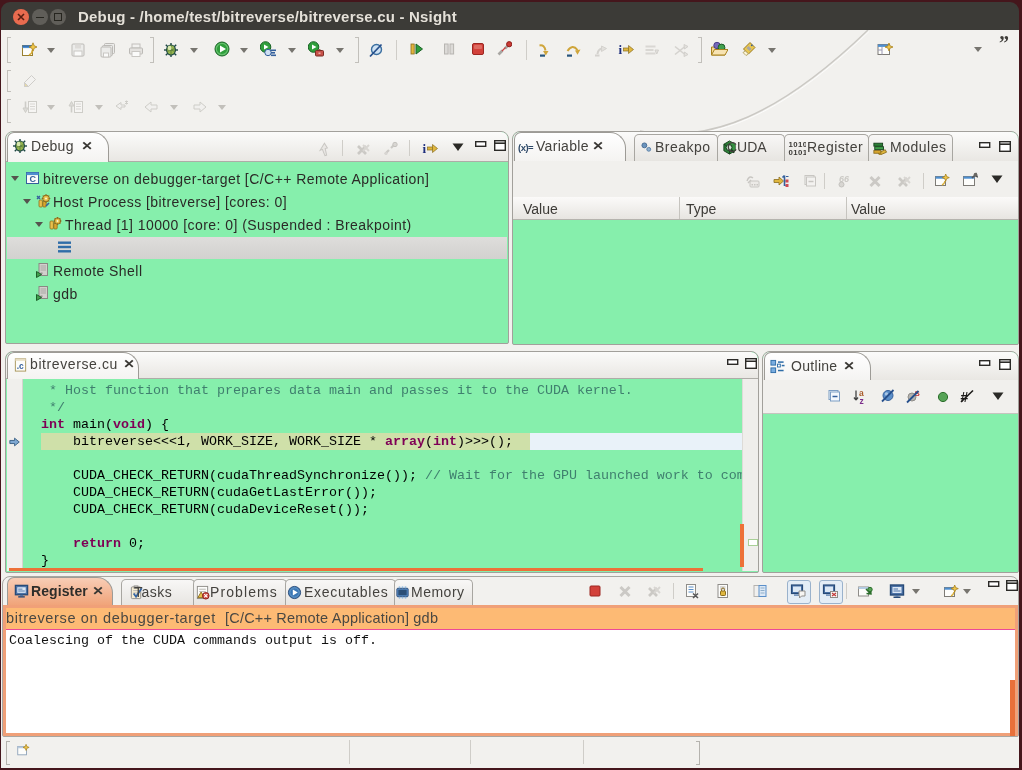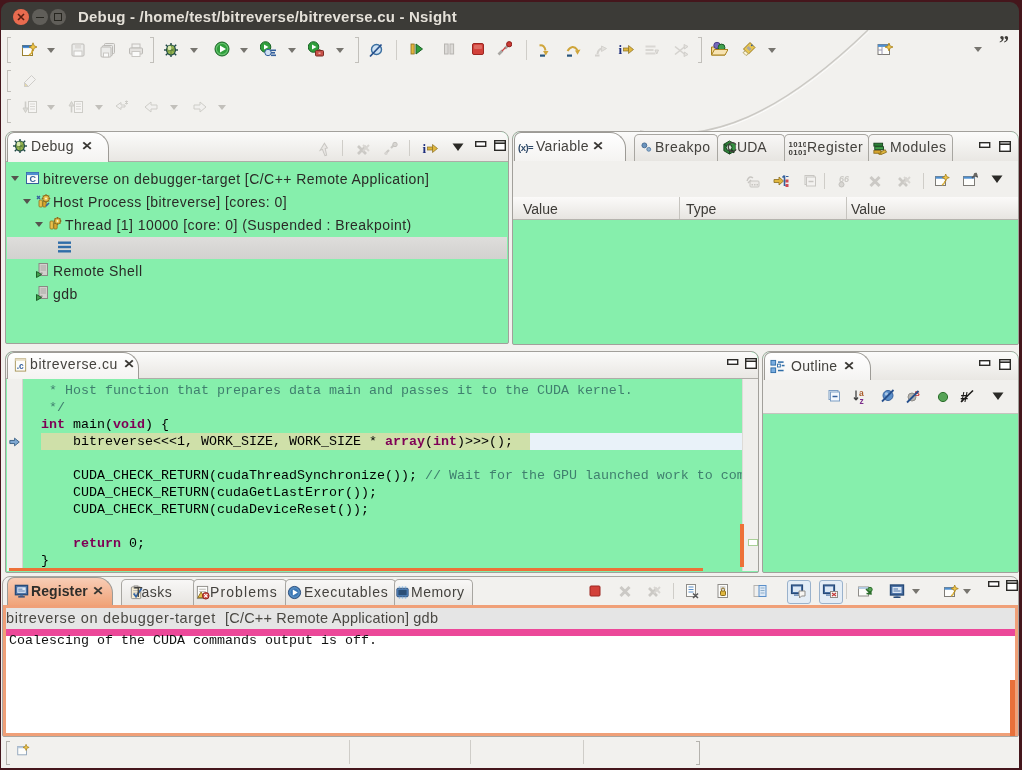--- a/index.html
+++ b/index.html
@@ -724,21 +724,21 @@
       </svg>
     <div class="da" style="left:960px;top:12px"></div>
     <svg style="position:absolute;left:985px;top:4px;width:12px;height:10px" viewBox="0 0 12 10">
         <rect x="0.7" y="0.7" width="10" height="4.6" fill="#fff" stroke="#2b2a27" stroke-width="1.4"></rect>
       </svg>
     <svg style="position:absolute;left:1003px;top:3px;width:12px;height:11px" viewBox="0 0 12 11">
         <rect x="0.7" y="0.7" width="10.6" height="9.6" fill="#fff" stroke="#2b2a27" stroke-width="1.4"></rect>
         <line x1="0.7" y1="3.2" x2="11.3" y2="3.2" stroke="#2b2a27" stroke-width="1.6"></line>
       </svg>
     <div id="conbody" style="position:absolute;left:0;top:28px;right:0;bottom:0;border:3px solid #f0a078;background:#fff">
-      <div style="position:absolute;left:0;top:0;right:0;height:21px;background:#e5e5e5;border-bottom:7px solid #ec4899">
+      <div style="position:absolute;left:0;top:0;right:0;height:21px;background:#fdba74;border-bottom:1px solid #ec4899">
         <span style="position:absolute;left:0px;top:2px;font-size:14.5px;color:#4a4843;letter-spacing:.65px;white-space:nowrap">bitreverse on debugger-target</span>
           <span style="position:absolute;left:219px;top:2px;font-size:14.5px;color:#4a4843;letter-spacing:.2px;white-space:nowrap">[C/C++ Remote Application] gdb</span>
       </div>
       <div style="position:absolute;left:3px;top:25px;font-family:'Liberation Mono',monospace;font-size:13.333px;color:#111">Coalescing of the CUDA commands output is off.</div>
       <div style="position:absolute;right:0px;top:72px;width:5px;height:56px;background:#e8703a"></div>
     </div>
   </div>
 
   <div class="vsep" style="left:349px;top:740px;height:24px"></div>
   <div class="vsep" style="left:470px;top:740px;height:24px"></div>

